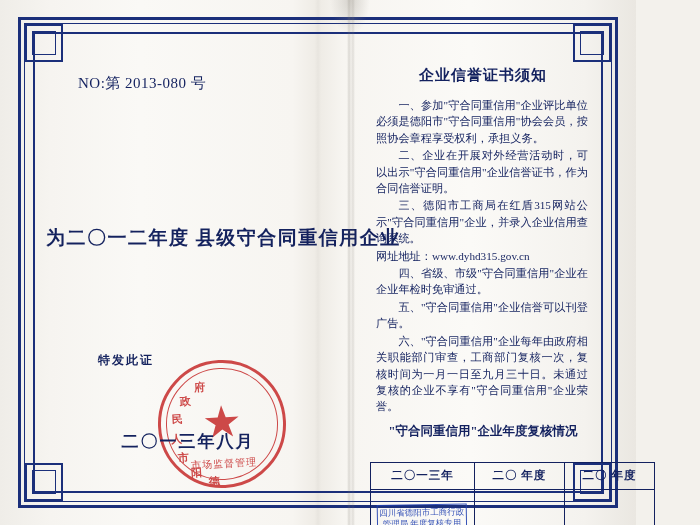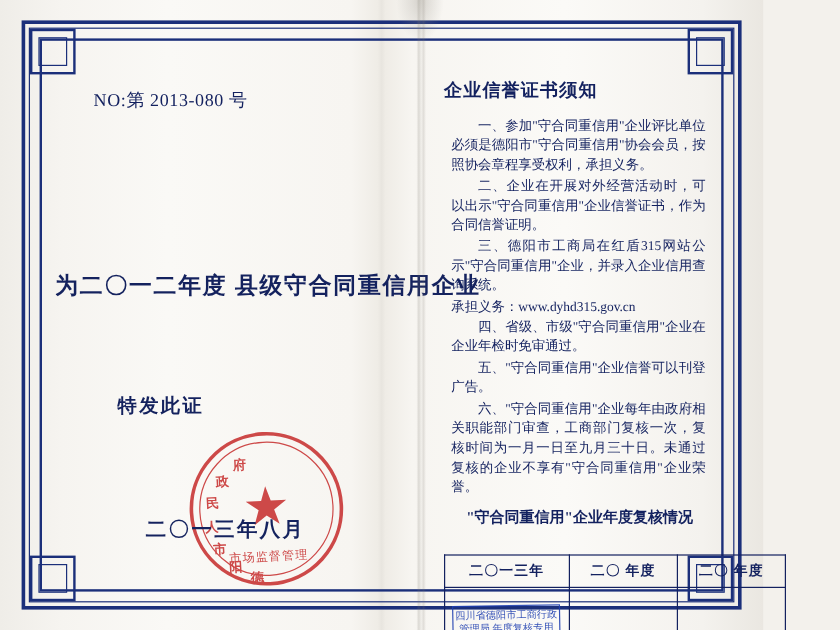--- a/index.html
+++ b/index.html
@@ -72,22 +72,22 @@
     white-space:nowrap;letter-spacing:1px;
   }
   .name-row .label{letter-spacing:4px;}
   .title-line{
     position:absolute;left:6px;top:185px;width:286px;
     text-align:left;
     font-size:19px;font-weight:bold;color:#14225e;
     letter-spacing:1.5px;white-space:nowrap;
   }
   .issue-note{
-    position:absolute;left:58px;top:288px;
-    font-size:16px;font-weight:bold;color:#14225e;letter-spacing:2px;
+    position:absolute;left:58px;top:312px;
+    font-size:12px;font-weight:bold;color:#14225e;letter-spacing:2px;
   }
   .date-line{
     position:absolute;left:0;top:390px;width:296px;
     text-align:center;
     font-size:17px;font-weight:bold;color:#14225e;letter-spacing:2px;
   }
   
   .seal{
     position:absolute;left:118px;top:320px;width:122px;height:122px;
     border-radius:50%;
@@ -117,21 +117,21 @@
     position:absolute;left:0;bottom:14px;width:122px;text-align:center;
     color:#c62b2b;font-size:10px;letter-spacing:1px;
   }
 
   
   .right{
     position:absolute;left:330px;top:0;right:0;height:100%;
     color:#12205e;
   }
   .r-title{
-    text-align:left;font-size:15px;font-weight:bold;letter-spacing:1px;
+    text-align:center;font-size:15px;font-weight:bold;letter-spacing:1px;
     margin-top:26px;color:#13215f;
   }
   .r-body{
     margin:12px 8px 0 6px;
     font-size:11.2px;line-height:16.4px;color:#13215f;
     text-align:justify;
   }
   .r-body p{margin:0 0 1px 0;text-indent:2em;}
   .r-body p.noindent{text-indent:0;}
   .r-sub{
@@ -213,21 +213,21 @@
       <div class="date-line">二〇一三年八月</div>
     </div>
 
     <div class="right">
       <div class="r-title">企业信誉证书须知</div>
 
       <div class="r-body">
         <p>一、参加"守合同重信用"企业评比单位必须是德阳市"守合同重信用"协会会员，按照协会章程享受权利，承担义务。</p>
         <p>二、企业在开展对外经营活动时，可以出示"守合同重信用"企业信誉证书，作为合同信誉证明。</p>
         <p>三、德阳市工商局在红盾315网站公示"守合同重信用"企业，并录入企业信用查询系统。</p>
-        <p class="noindent">承担义务：www.dyhd315.gov.cn</p>
+        <p class="noindent">网址地址：www.dyhd315.gov.cn</p>
         <p>四、省级、市级"守合同重信用"企业在企业年检时免审通过。</p>
         <p>五、"守合同重信用"企业信誉可以刊登广告。</p>
         <p>六、"守合同重信用"企业每年由政府相关职能部门审查，工商部门复核一次，复核时间为一月一日至九月三十日。未通过复核的企业不享有"守合同重信用"企业荣誉。</p>
       </div>
 
       <div class="r-sub">"守合同重信用"企业年度复核情况</div>
 
       <table class="review">
         <tbody>
             <tr class="yr-row">

